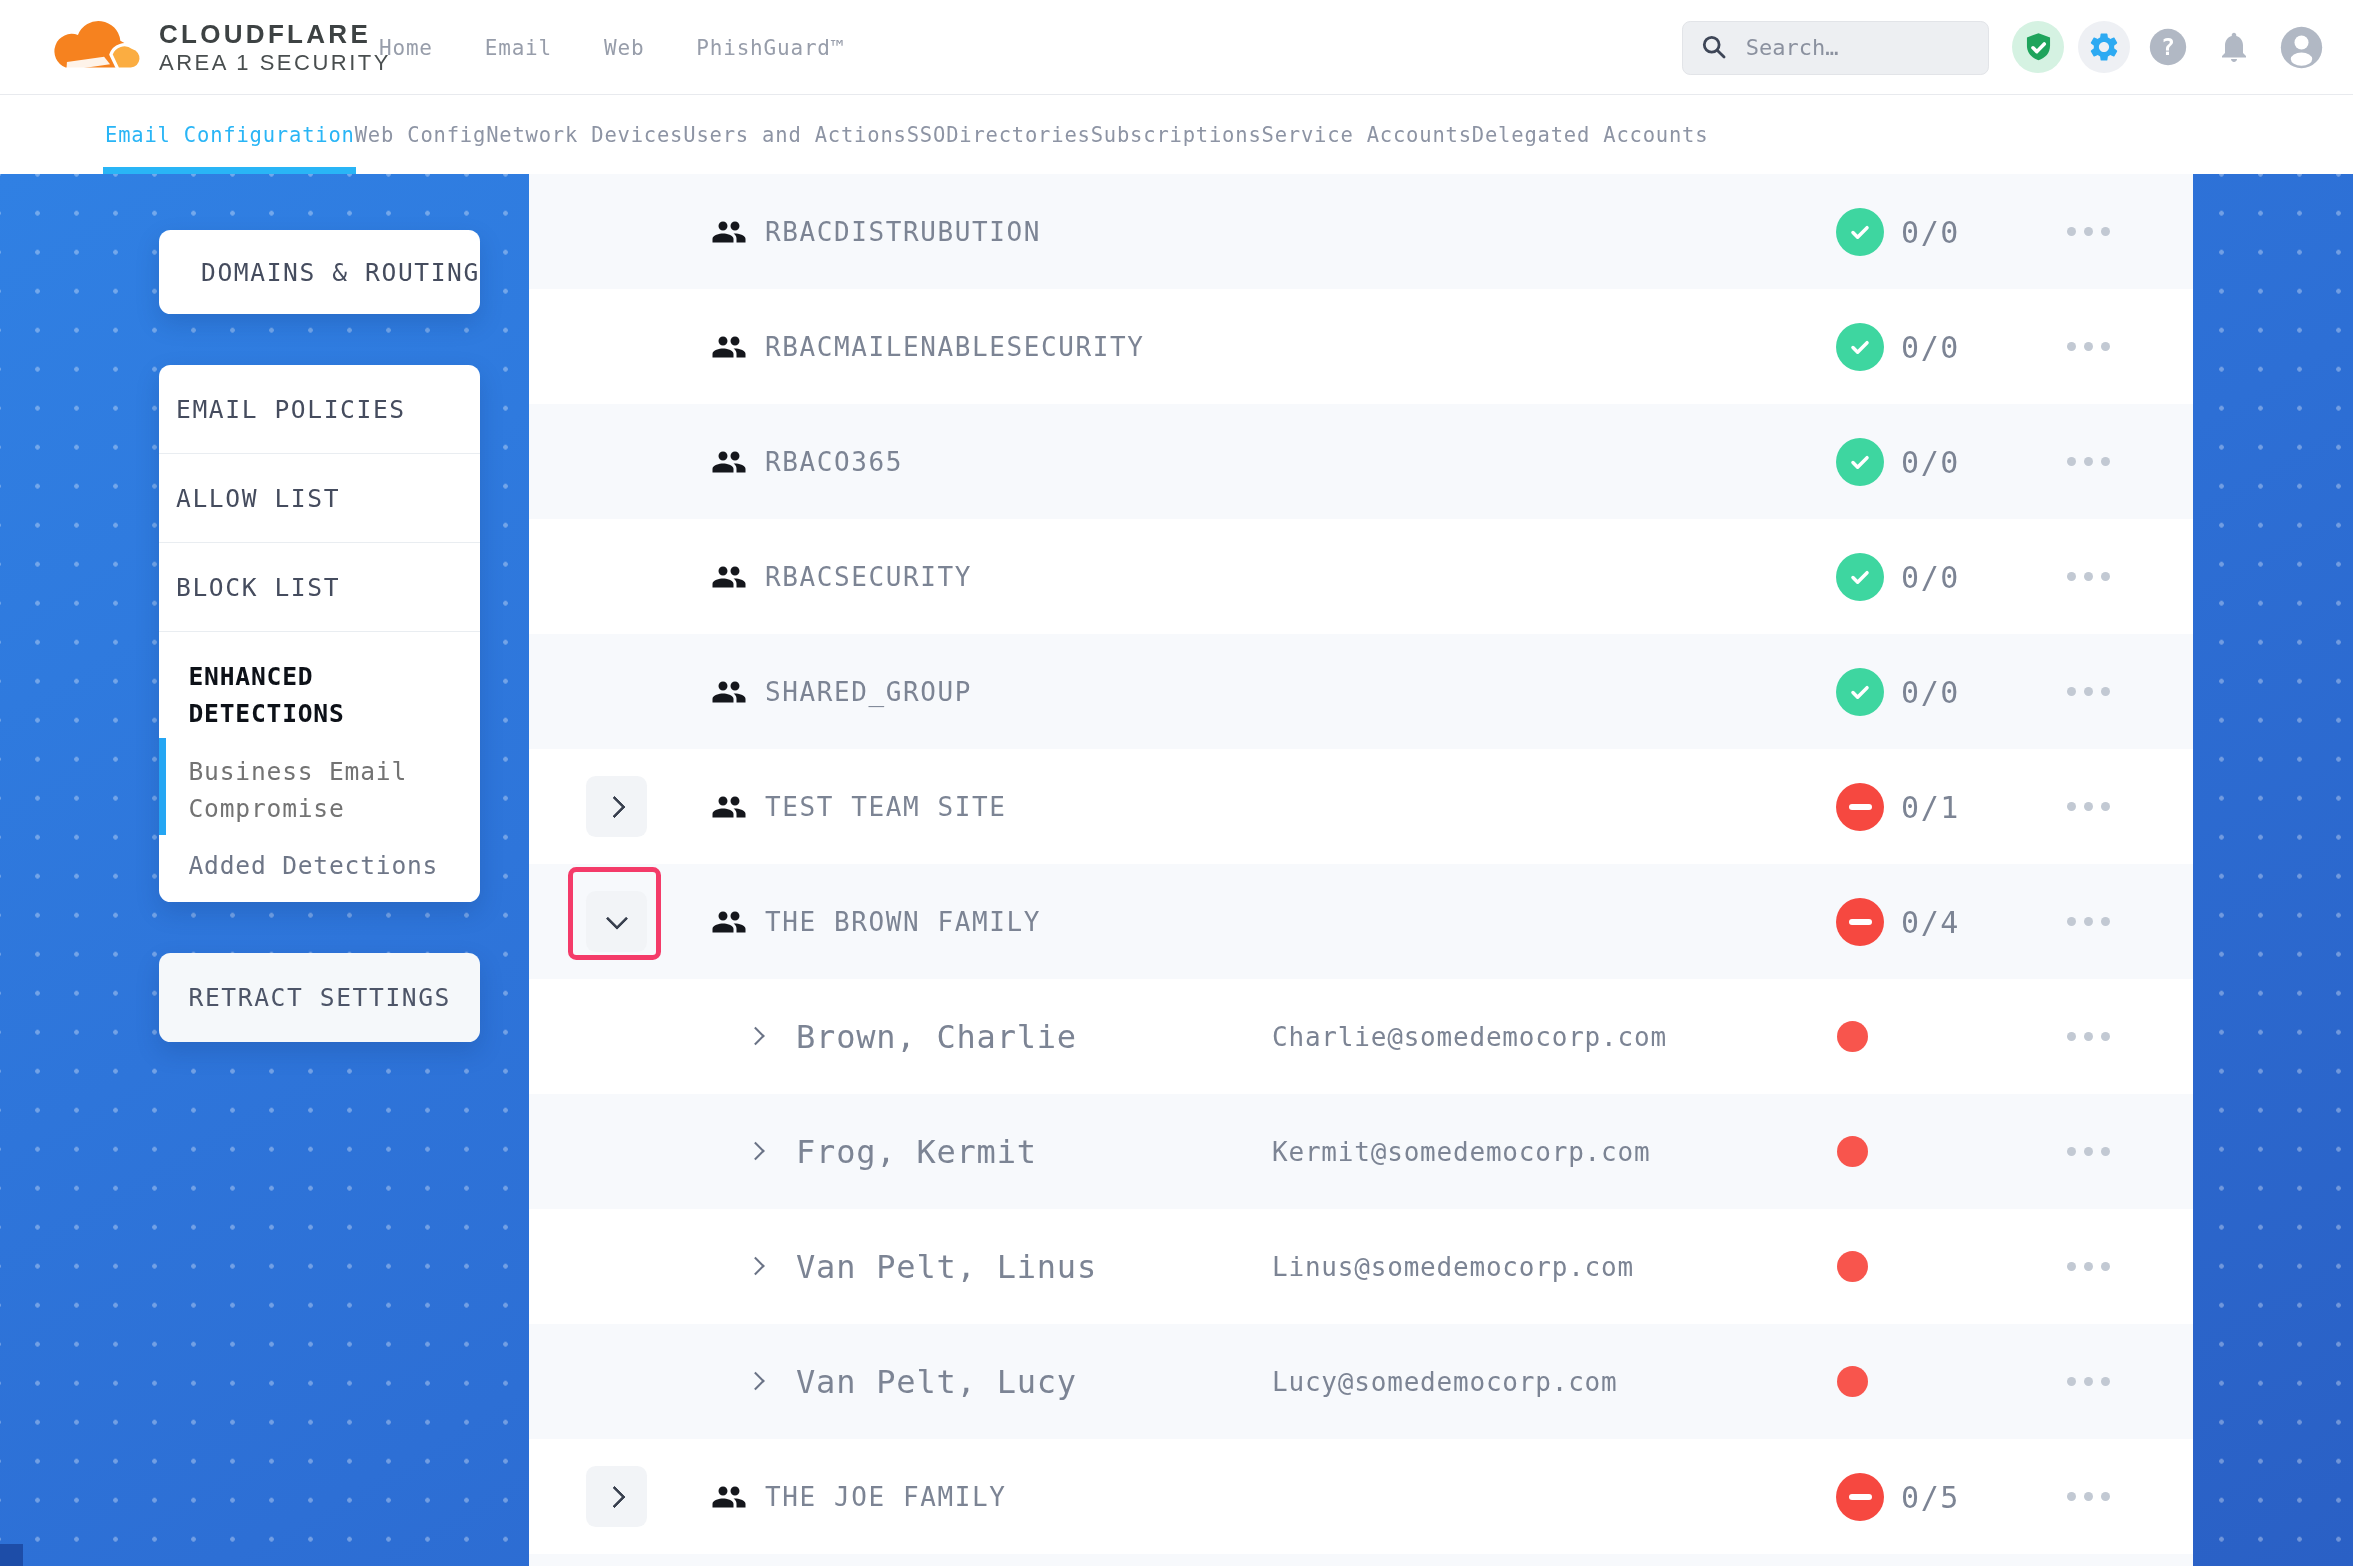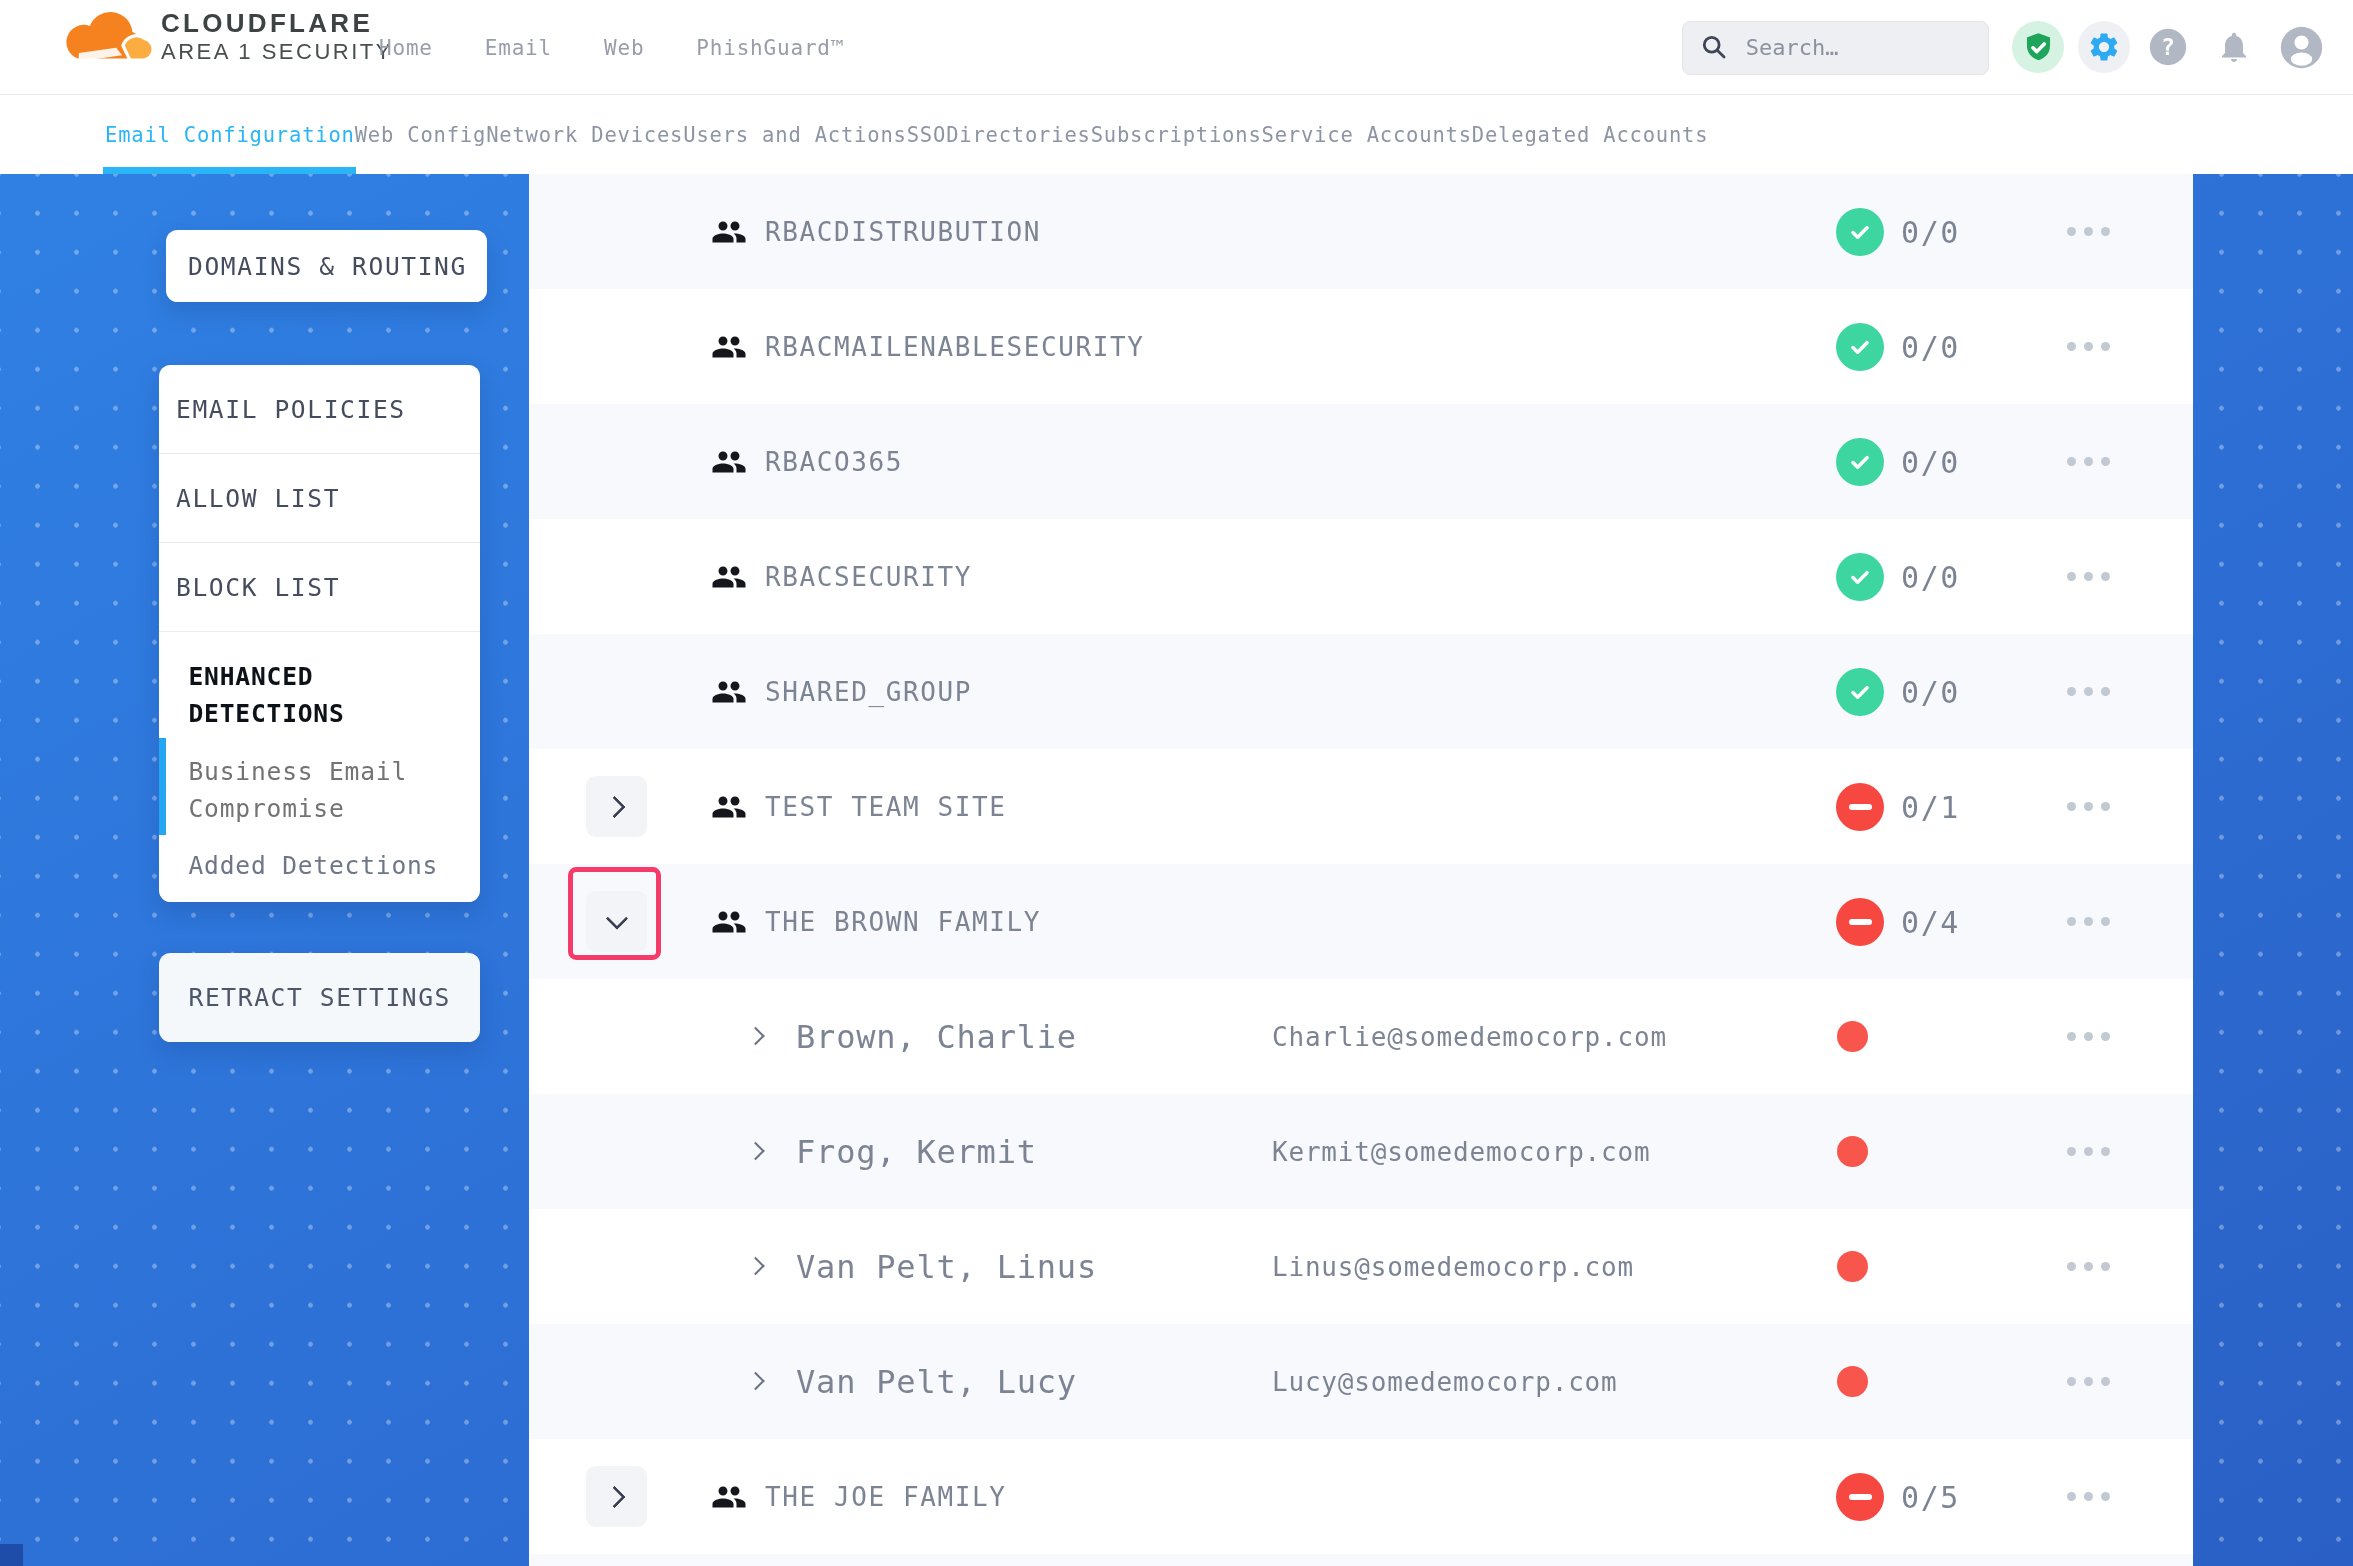--- a/index.html
+++ b/index.html
@@ -4,21 +4,21 @@
 <style>
   html,body{margin:0;padding:0}
   body{
     width:2354px;height:1567px;position:relative;overflow:hidden;background:#fff;
     font-family:"DejaVu Sans Mono","Liberation Mono",monospace;
     -webkit-font-smoothing:antialiased;
   }
   
   .header{position:absolute;left:0;top:0;width:2354px;height:95px;background:#fff;
     border-bottom:1.6px solid #e8eaee;box-sizing:border-box;z-index:10}
-  .logo{position:absolute;left:61px;top:8.2px;display:flex;align-items:flex-start;gap:3px;height:79px}
+  .logo{position:absolute;left:49px;top:8.2px;display:flex;align-items:center;gap:13px;height:79px}
   .brand{display:flex;flex-direction:column;line-height:1.18}
   .brand .l1{font-family:"Liberation Sans","DejaVu Sans",sans-serif;font-weight:700;font-size:26px;
     letter-spacing:3.3px;color:#3d4243}
   .brand .l2{font-family:"Liberation Sans","DejaVu Sans",sans-serif;font-weight:400;font-size:22px;
     letter-spacing:2.5px;color:#494e4f}
   .main-nav{position:absolute;left:379px;top:0;height:95px;display:flex;align-items:center;gap:52px}
   .main-nav a{font-size:21px;color:#979daa;text-decoration:none;letter-spacing:0.8px;cursor:pointer}
   .search{position:absolute;left:1682px;top:20.5px;width:307px;height:54px;background:#edeff2;
     border:1.6px solid #e2e4e8;border-radius:8.2px;box-sizing:border-box;display:flex;align-items:center;
     gap:14.8px;padding:0 18px}
@@ -42,22 +42,22 @@
   .tab.active::after{content:"";position:absolute;left:-1.6px;right:-1.6px;bottom:0;height:7.4px;background:#29b5f6}
   
   .content{position:absolute;left:0;top:174px;width:2354px;height:1393px;
     background:linear-gradient(150deg,#3080e3 0%,#2d6fd5 55%,#2a60c5 100%)}
   .content::before{content:"";position:absolute;inset:0;
     background-image:radial-gradient(rgba(255,255,255,0.33) 2.1px,transparent 2.5px);
     background-size:39px 39px;background-position:18px 19.7px;pointer-events:none}
   .corner-dark{position:absolute;left:0;top:1370px;width:23px;height:23px;background:#1d4da8}
   
   .card{position:absolute;background:#fff;border-radius:11.5px;box-shadow:0 9.8px 23px rgba(16,48,108,.20)}
-  .card-domains{left:166px;top:56px;width:321px;height:72px;display:flex;align-items:center;
-    padding-left:22px;box-sizing:border-box;cursor:pointer}
+  .card-domains{left:159px;top:56px;width:321px;height:84px;display:flex;align-items:center;
+    padding-left:42px;box-sizing:border-box;cursor:pointer}
   .card-domains span{font-size:24.6px;color:#454c5e;letter-spacing:1.6px}
   .card-policies{left:159px;top:191px;width:321px;height:537px;box-sizing:border-box}
   .pol-item{height:89px;display:flex;align-items:center;padding-left:17px;box-sizing:border-box;
     font-size:24.6px;color:#454c5e;letter-spacing:1.6px;border-bottom:1.6px solid #e9edf1;cursor:pointer}
   .enh{padding:26px 28px 0 29.5px;position:relative}
   .enh-h{font-size:24.6px;line-height:37px;color:#0d1118;font-weight:700;letter-spacing:0.8px}
   .enh-active{margin-top:21px;font-size:24.6px;line-height:37px;color:#737373;letter-spacing:0.8px;cursor:pointer}
   .enh-added{margin-top:19.7px;font-size:24.6px;line-height:37px;color:#6e7687;letter-spacing:0.8px;cursor:pointer}
   .active-bar{position:absolute;left:0;top:373px;width:6.6px;height:97px;background:#25a6f3}
   .card-retract{left:159px;top:779px;width:321px;height:89px;background:#f5f8fa;display:flex;

